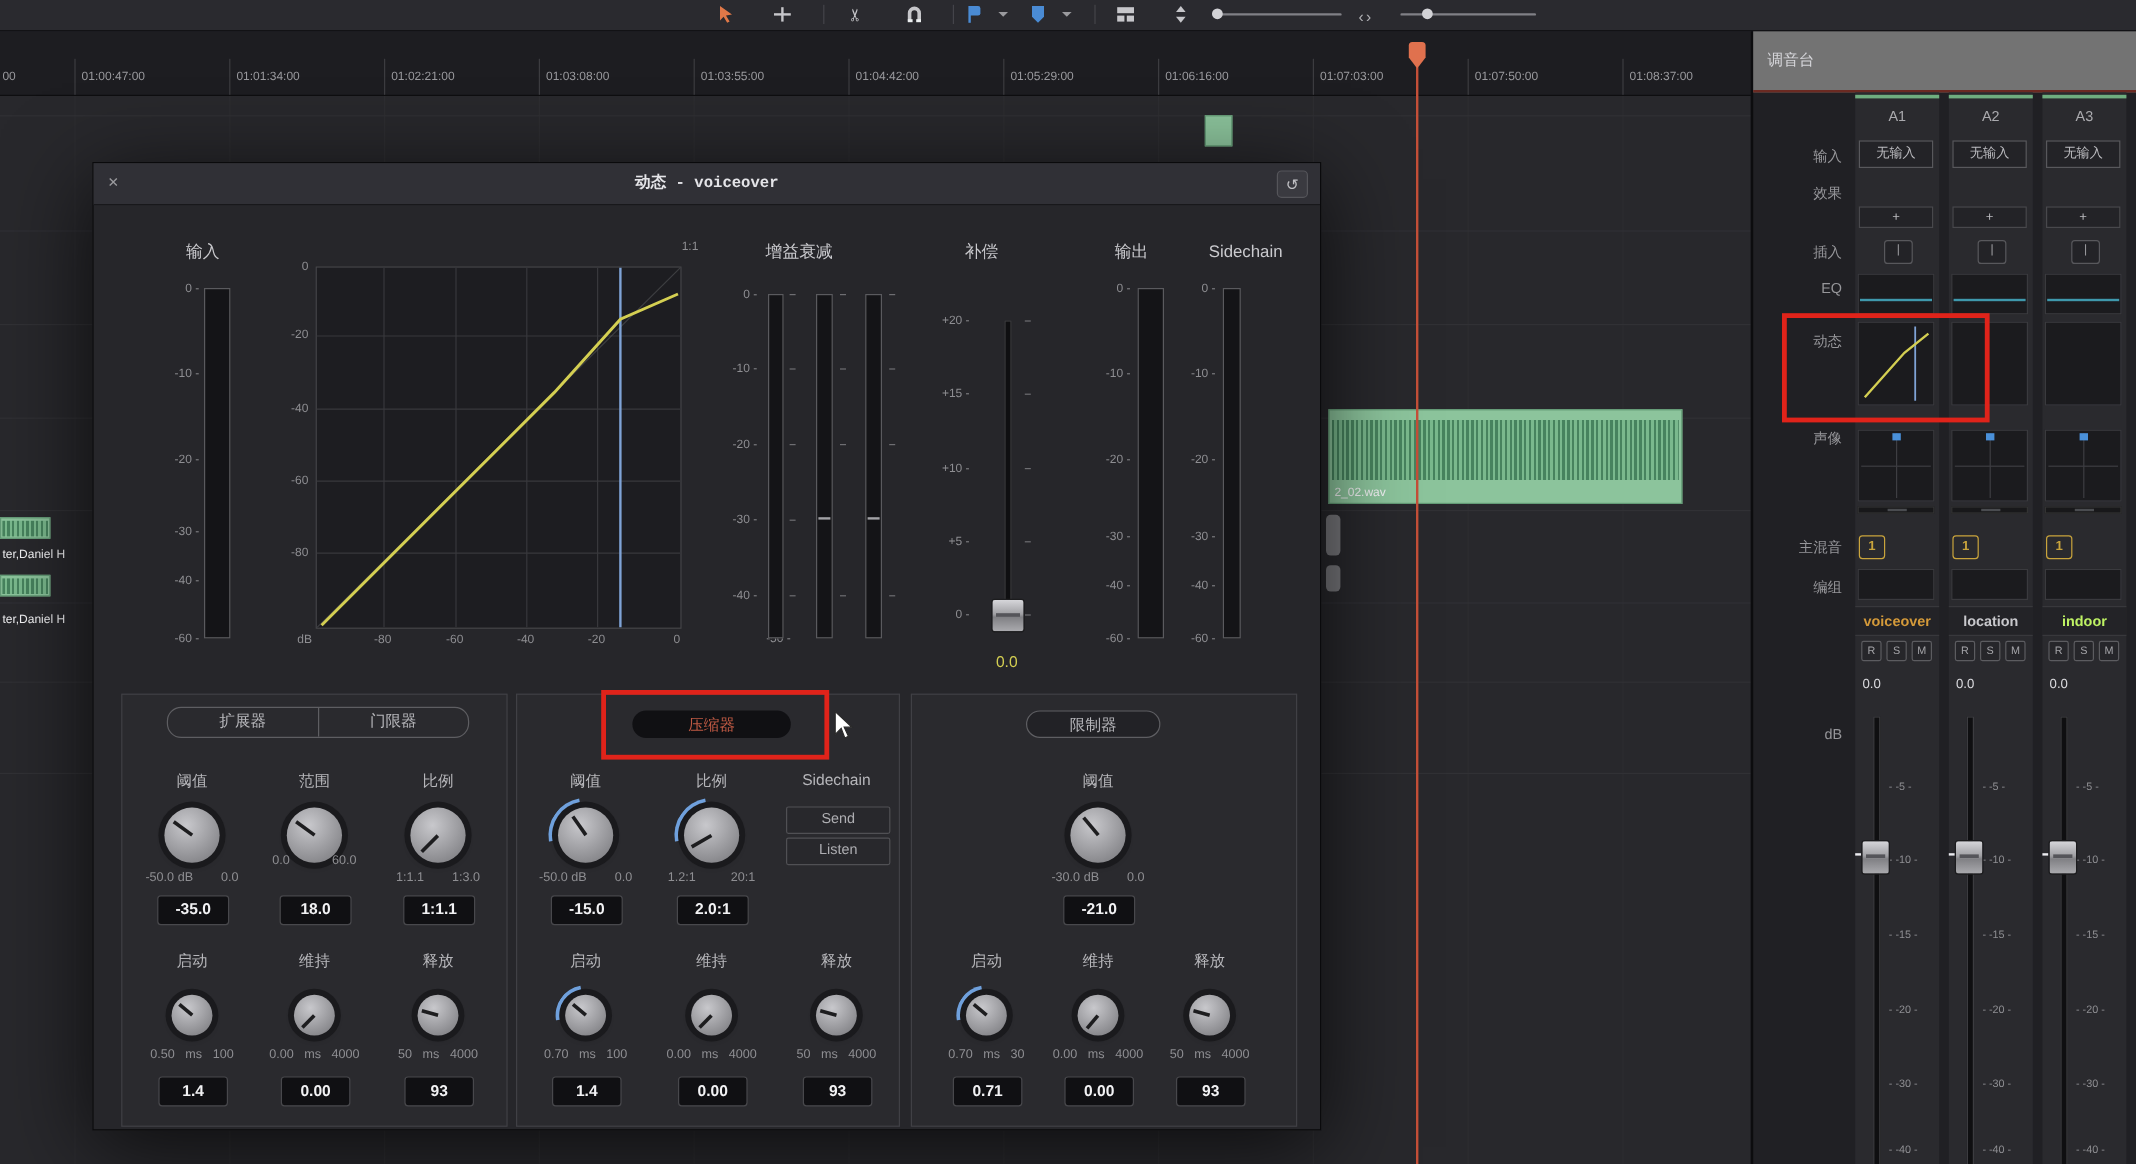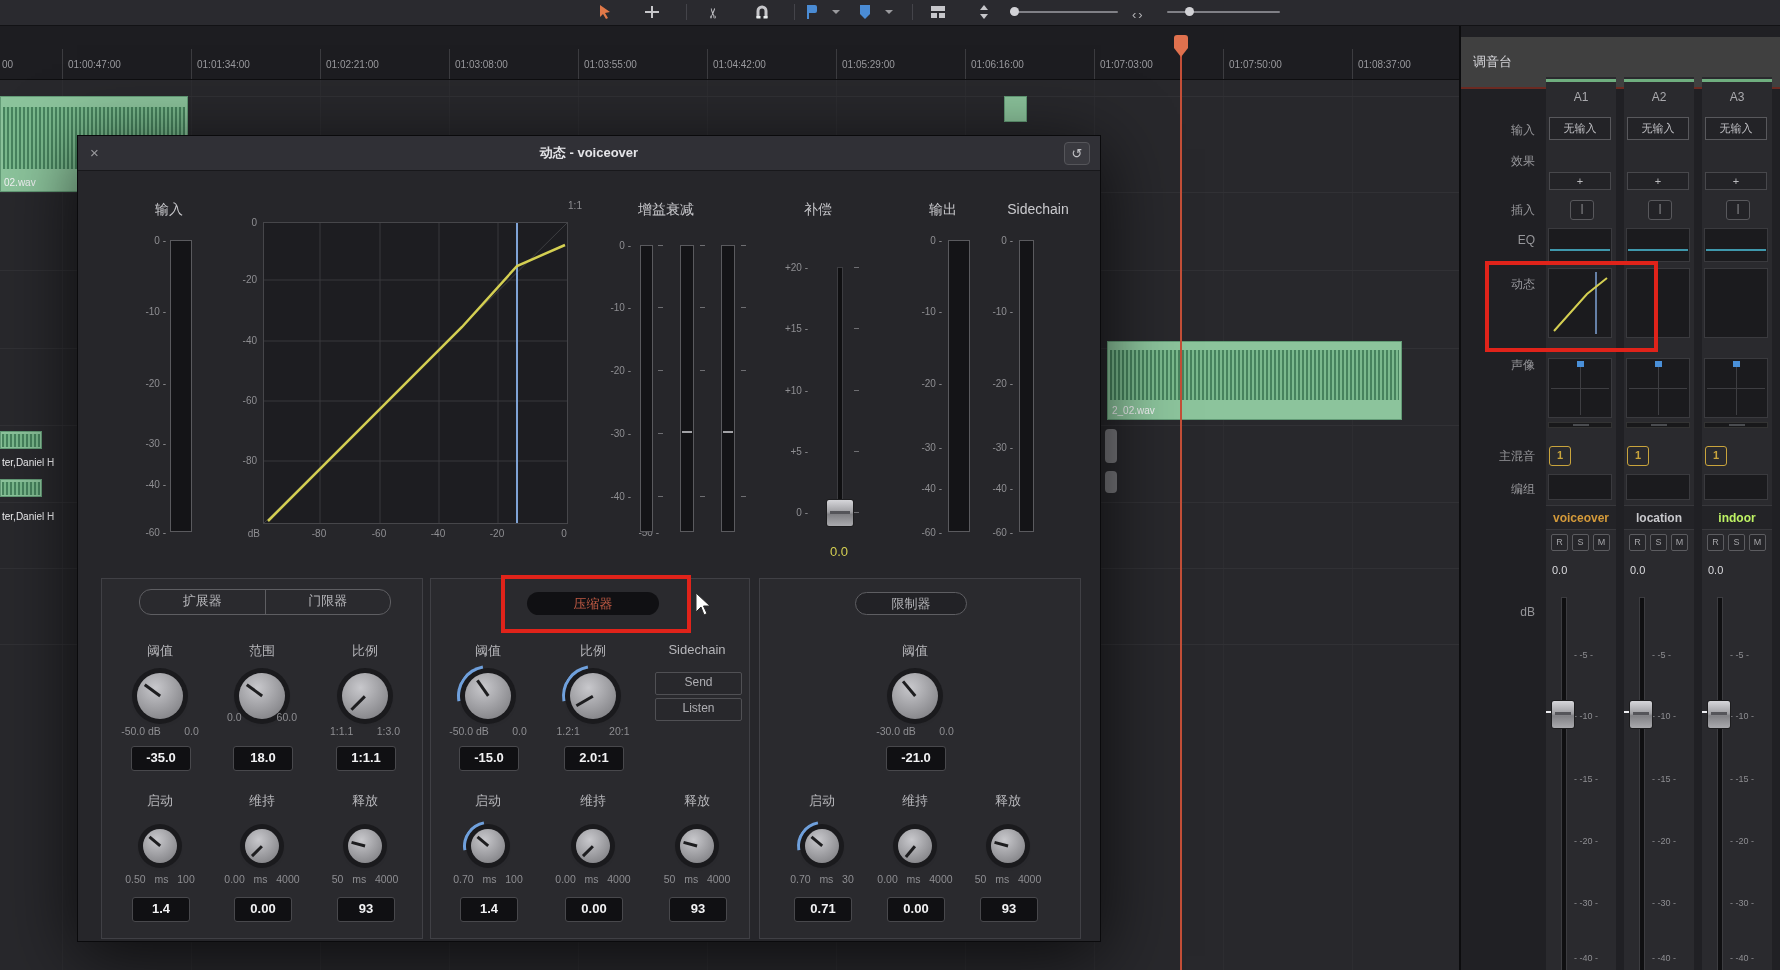--- a/index.html
+++ b/index.html
@@ -25,21 +25,21 @@
   .lane{left:0;width:1459px;height:1px;background:#313135;}
   .clip{background:#8cc49c;border:1px solid #639b76;box-sizing:border-box;}
   .wave{background:repeating-linear-gradient(90deg,#47835e 0 2px,#7ab98d 2px 4px);}
   .cliplabel{font-size:10px;color:#f2f2f4;white-space:nowrap;}
   .graybar{background:#77777b;border-radius:4px;}
   
   .pline{width:2px;background:#c44f38;z-index:8;}
   
   .dialog{left:77px;top:135px;width:1024px;height:807px;background:#26262a;border:1px solid #0a0a0c;box-shadow:0 14px 70px rgba(0,0,0,.7);z-index:20;box-sizing:border-box;}
   .titlebar{left:0;top:0;width:100%;height:34px;background:#303036;border-bottom:1px solid #18181b;}
-  .dtitle{width:100%;text-align:center;line-height:34px;font-size:13px;font-weight:bold;color:#e4e4e8;}
+  .dtitle{width:100%;text-align:center;line-height:34px;font-size:13px;font-weight:bold;color:#e4e4e8;font-family:Liberation Mono, monospace;}
   .dclose{left:12px;top:0;line-height:34px;font-size:15px;color:#9a9a9e;cursor:default;}
   .dreset{right:10px;top:6px;width:24px;height:21px;border:1px solid #55555a;border-radius:4px;background:#3a3a40;color:#c0c0c4;text-align:center;line-height:21px;font-size:13px;}
   .sec-label{font-size:14px;color:#cacace;text-align:center;top:65px;}
   .mscale{font-size:10px;color:#8e8e92;text-align:right;white-space:nowrap;}
   .mscale::after{content:" -";}
   .meter{background:#141417;border:1px solid #5a5a5e;box-sizing:border-box;}
   .mtick{height:1px;background:#6e6e72;}
   .grdash{height:2px;background:#a2a2a6;}
   .graph{left:185px;top:86px;width:303px;height:300px;background:#1d1d21;border:1px solid #46464a;}
   .glabel{font-size:10px;color:#8e8e92;}
@@ -58,21 +58,21 @@
   .klabel{font-size:13px;color:#b6b6ba;text-align:center;}
   .range{font-size:10.5px;color:#8e8e92;text-align:center;white-space:pre;}
   .vbox{background:#101013;border:1px solid #48484c;border-radius:3px;color:#f2f2f4;font-weight:bold;font-size:13px;text-align:center;line-height:21px;}
   .knob{border-radius:50%;background:radial-gradient(circle at 40% 32%,#c8c8cc,#9a9a9e 55%,#747478);box-shadow:0 0 0 5px #1a1a1d,0 2px 5px rgba(0,0,0,.55);}
   .knob .ptr{position:absolute;left:calc(50% - 1px);bottom:50%;width:2.5px;height:42%;background:#1d1d1f;transform-origin:50% 100%;transform:rotate(var(--a));}
   .knob.active::before{content:"";position:absolute;inset:-8px;border-radius:50%;border:3px solid transparent;border-left-color:#6fa0dc;transform:rotate(35deg);}
   .scbtn{border:1px solid #505054;background:#28282c;border-radius:2px;font-size:12px;color:#aeaeb2;text-align:center;line-height:19px;}
   .annot{border:4px solid #e0231a;box-sizing:border-box;z-index:30;}
   
   .mixer{left:1459px;top:25px;width:321px;height:945px;background:#202024;border-left:2px solid #0c0c0e;z-index:15;box-sizing:border-box;}
-  .mixhead{left:0;top:0;width:100%;height:52px;background:#404040;border-bottom:2px solid #6b2a22;box-sizing:border-box;margin-top:12px;}
+  .mixhead{left:0;top:0;width:100%;height:52px;background:#737373;border-bottom:2px solid #6b2a22;box-sizing:border-box;}
   .mixtitle{left:12px;top:0;line-height:50px;font-size:13px;color:#d6d6da;}
   .gutlabel{left:0;width:74px;text-align:right;font-size:12px;color:#96969a;}
   .strip{top:52px;width:70px;height:893px;background:#2a2a2e;}
   .cell{background:#1b1b1e;border:1px solid #3a3a3e;box-sizing:border-box;}
   .chipbox{border:1px solid #58585c;background:#232327;color:#bcbcc0;font-size:11px;text-align:center;box-sizing:border-box;}
   .sbtn{border:1px solid #5c5c60;border-radius:2px;background:#26262a;color:#a4a4a8;font-size:9px;text-align:center;line-height:15px;width:17px;height:17px;box-sizing:border-box;}
   .busbox{border:1px solid #c9a43c;border-radius:3px;color:#c9a43c;font-size:11px;font-weight:bold;text-align:center;line-height:16px;}
   .fscale{font-size:9px;color:#8e8e92;white-space:nowrap;}
   .fscale::after{content:" -";}
   .fscale::before{content:"- ";}
@@ -169,24 +169,20 @@
       <div class="abs gline" style="left:1352px"></div>
     <div class="abs lane" style="top:17px"></div>
       <div class="abs lane" style="top:113px"></div>
       <div class="abs lane" style="top:191px"></div>
       <div class="abs lane" style="top:269px"></div>
       <div class="abs lane" style="top:346px"></div>
       <div class="abs lane" style="top:423px"></div>
       <div class="abs lane" style="top:489px"></div>
       <div class="abs lane" style="top:565px"></div>
 
-    <div class="abs clip" style="left:0;top:17px;width:188px;height:96px">
-      <div class="abs wave" style="left:2px;top:10px;width:182px;height:62px"></div>
-      <div class="abs cliplabel" style="left:3px;bottom:3px">02.wav</div>
-    </div>
     <div class="abs clip" style="left:1004px;top:17px;width:23px;height:26px"></div>
     <div class="abs clip" style="left:0;top:352px;width:42px;height:18px">
         <div class="abs wave" style="left:1px;top:2px;width:38px;height:13px"></div>
       </div>
     <div class="abs cliplabel" style="left:2px;top:378px">ter,Daniel H</div>
     <div class="abs clip" style="left:0;top:400px;width:42px;height:18px">
         <div class="abs wave" style="left:1px;top:2px;width:38px;height:13px"></div>
       </div>
     <div class="abs cliplabel" style="left:2px;top:432px">ter,Daniel H</div>
     <div class="abs clip" style="left:1107px;top:262px;width:295px;height:79px">

